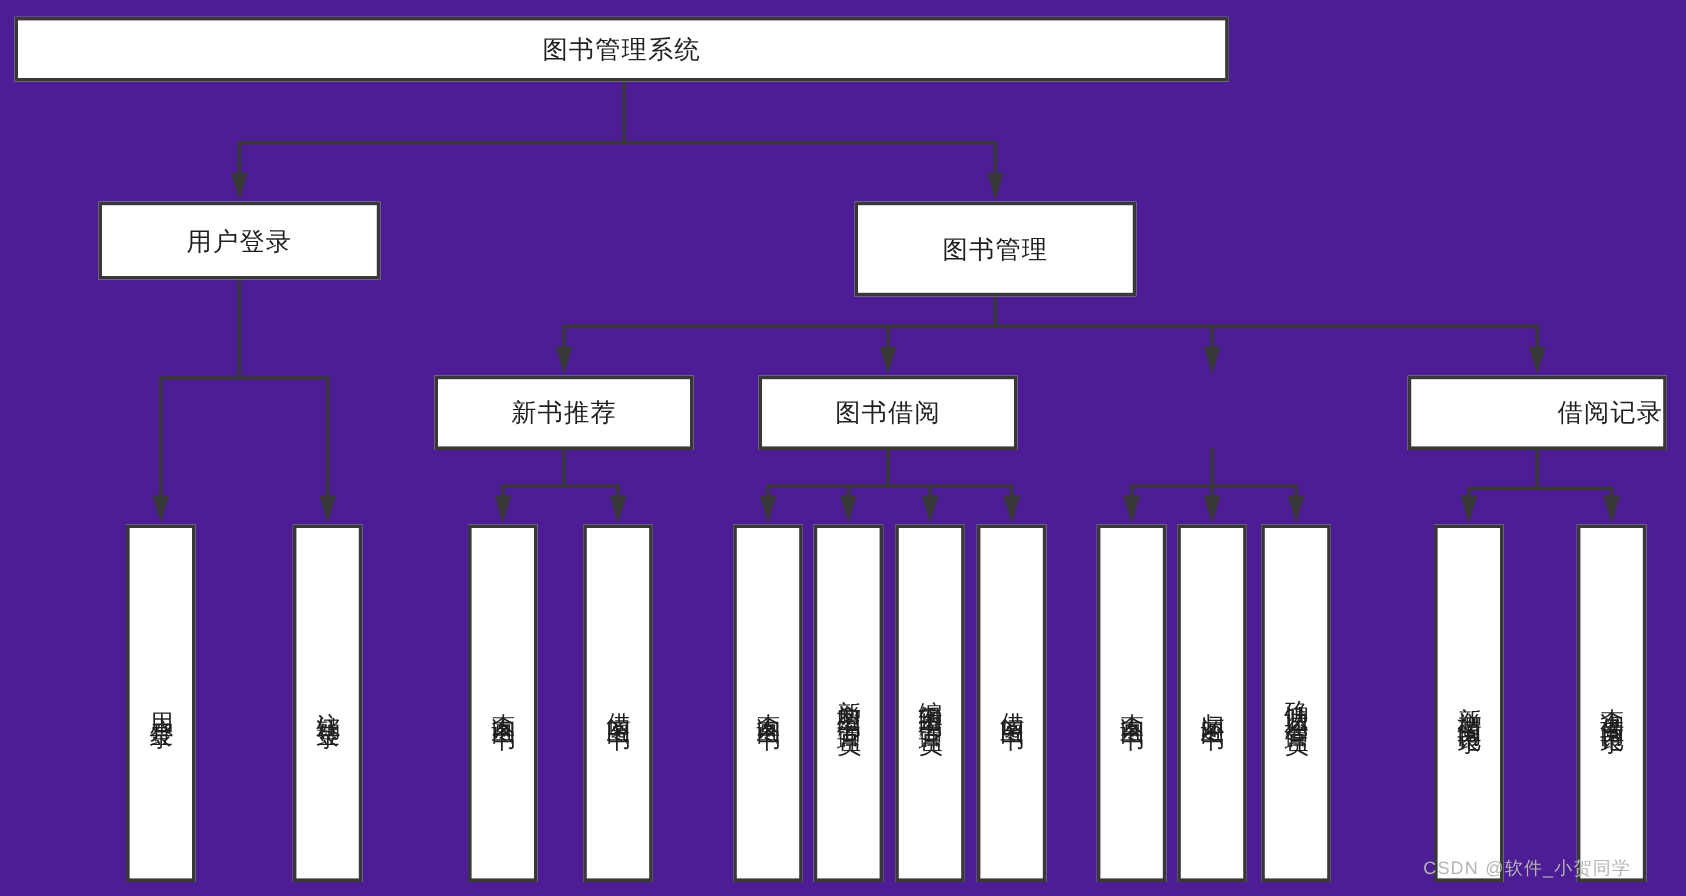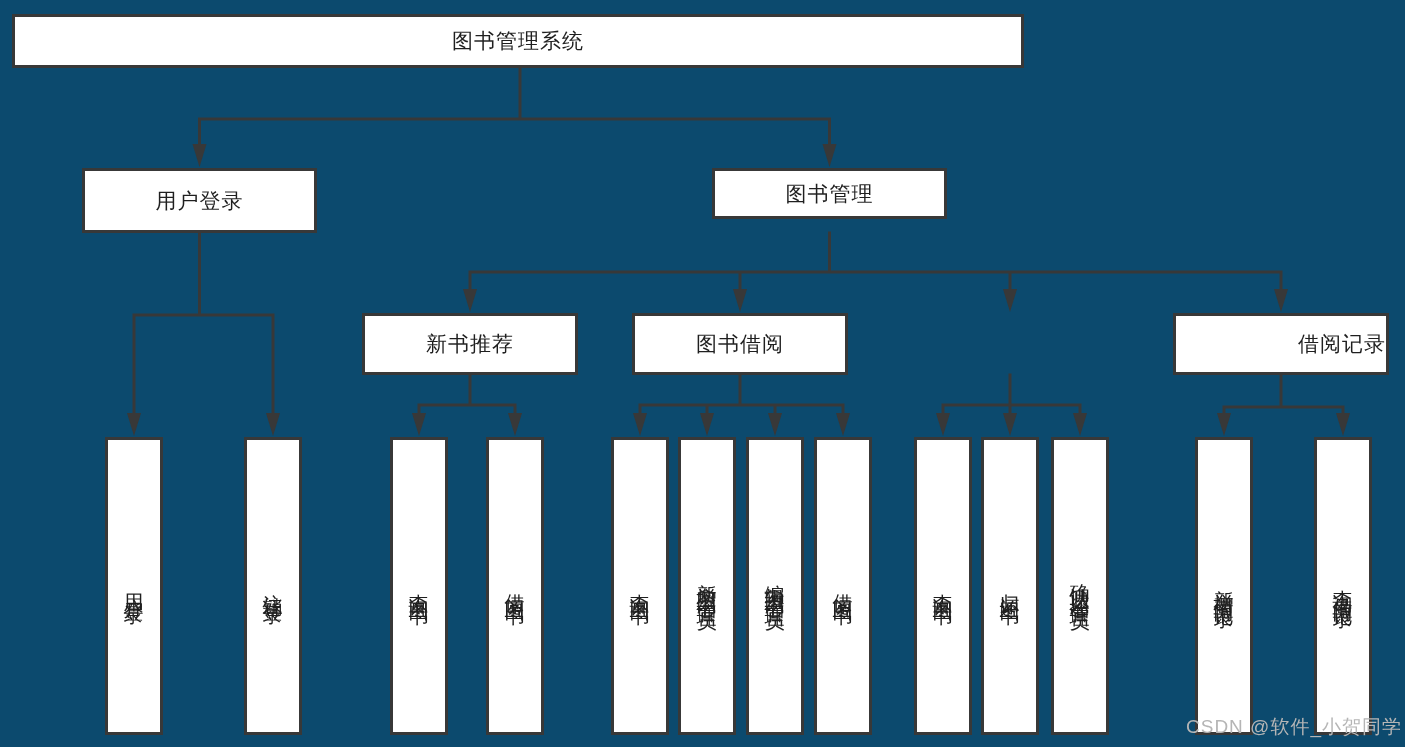--- a/index.html
+++ b/index.html
@@ -1,43 +1,43 @@
 <!DOCTYPE html>
 <html><head>
 <meta charset="utf-8">
 <style>
   html,body{margin:0;padding:0;background:#fff;}
   #stage{
-    position:relative;width:1405px;height:747px;background:#0c4a6e;
+    position:relative;width:1405px;height:747px;background:#4c1d95;
     font-family:"Liberation Sans","DejaVu Sans",sans-serif;overflow:hidden;
   }
   #connectors{position:absolute;left:0;top:0;z-index:0;}
   .box{
     position:absolute;box-sizing:border-box;border:3px solid #383838;background:#ffffff;
     display:flex;align-items:center;justify-content:center;color:#1f1f1f;z-index:1;
   }
   .h-label{font-size:21px;letter-spacing:1px;white-space:nowrap;}
   .box-v{width:58px;top:437px;height:298px;}
   .v-label{
     writing-mode:vertical-rl;text-orientation:upright;
     font-size:20px;line-height:1;letter-spacing:4px;white-space:nowrap;
   }
   .root{left:12px;top:14px;width:1012px;height:54px;}
   .l2a{left:82px;top:168px;width:235px;height:65px;}
-  .l2b{left:712px;top:168px;width:235px;height:51px;}
+  .l2b{left:712px;top:168px;width:235px;height:79px;}
   .l3{top:313px;width:216px;height:62px;}
   .l3a{left:362px;} .l3b{left:632px;} .l3c{left:902px;} .l3d{left:1173px;justify-content:flex-end;}
   .va1{left:105px;} .va2{left:244px;}
   .vb1{left:390px;} .vb2{left:486px;}
   .vc1{left:611px;} .vc2{left:678px;} .vc3{left:746px;} .vc4{left:814px;}
   .vd1{left:914px;} .vd2{left:981px;} .vd3{left:1051px;}
   .ve1{left:1195px;} .ve2{left:1314px;}
   #watermark{
     position:absolute;left:1186px;top:714px;z-index:3;
-    font-size:19px;color:#b5b5b5;white-space:nowrap;letter-spacing:1px;
+    font-size:15px;color:#b5b5b5;white-space:nowrap;letter-spacing:1px;
   }
 </style>
 </head>
 <body>
 
 <div id="stage">
 
   <svg id="connectors" width="1405" height="747" viewBox="0 0 1405 747">
     <g stroke="#383838" stroke-width="3" fill="none" stroke-linecap="square">
       <path d="M520,68 V119 M199.5,119 H829.5 M199.5,119 V147 M829.5,119 V147"></path>

